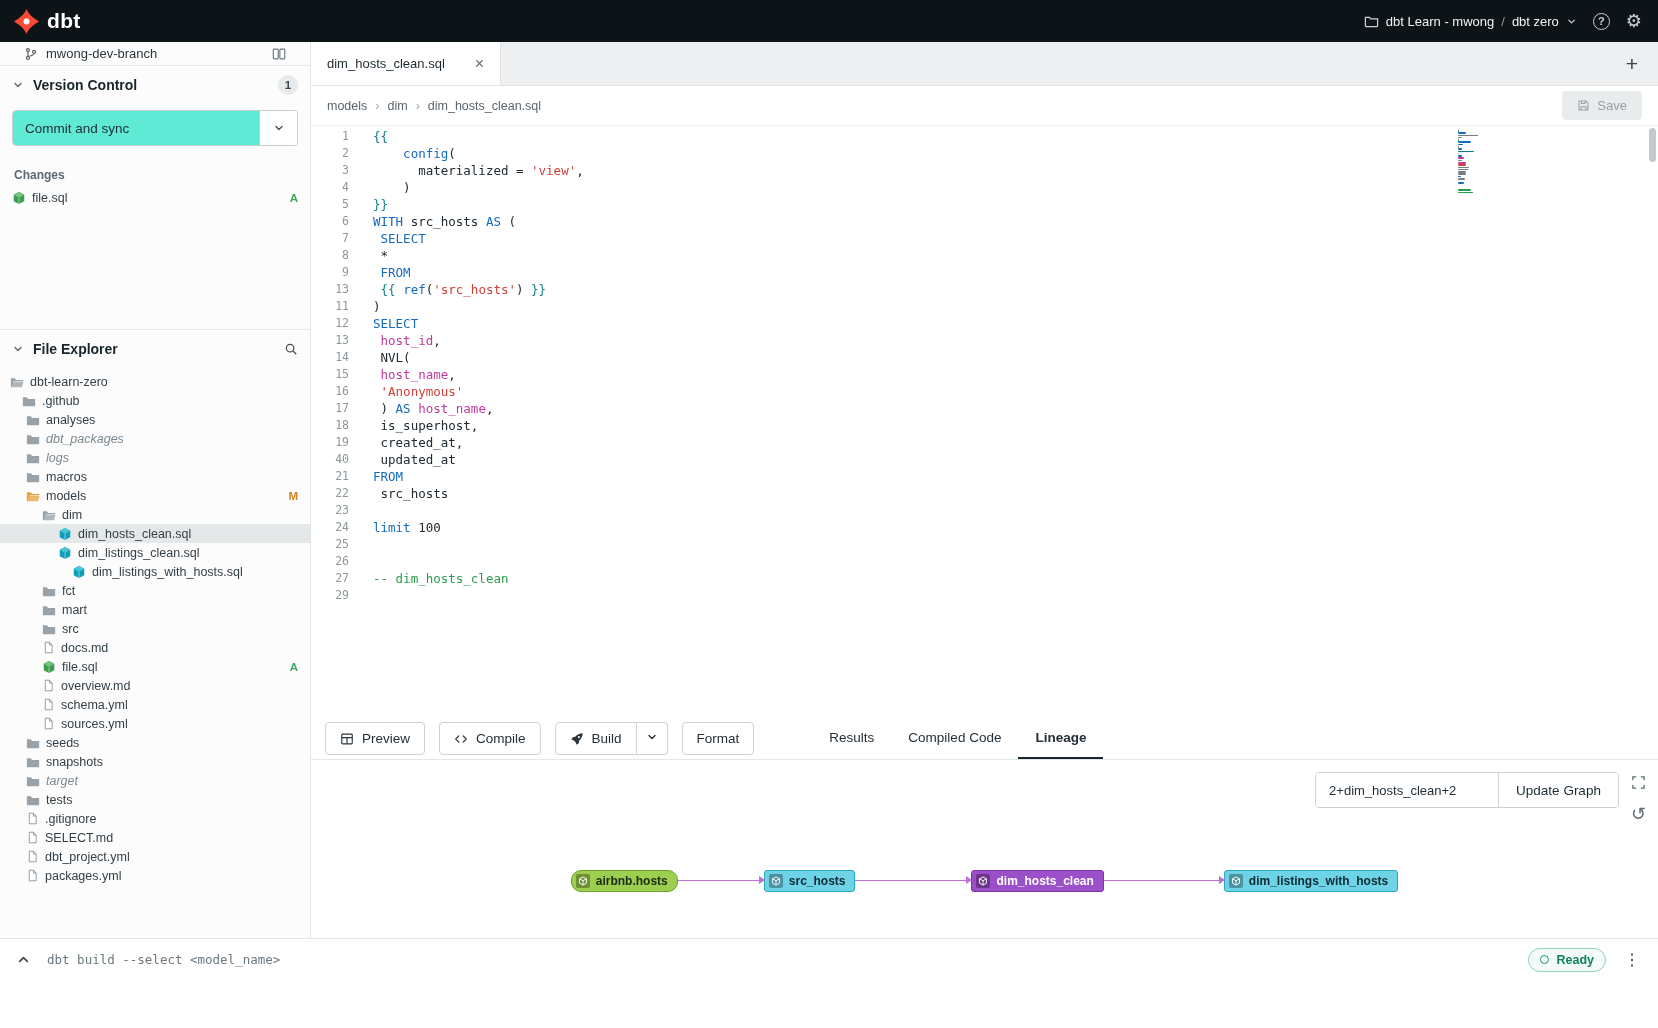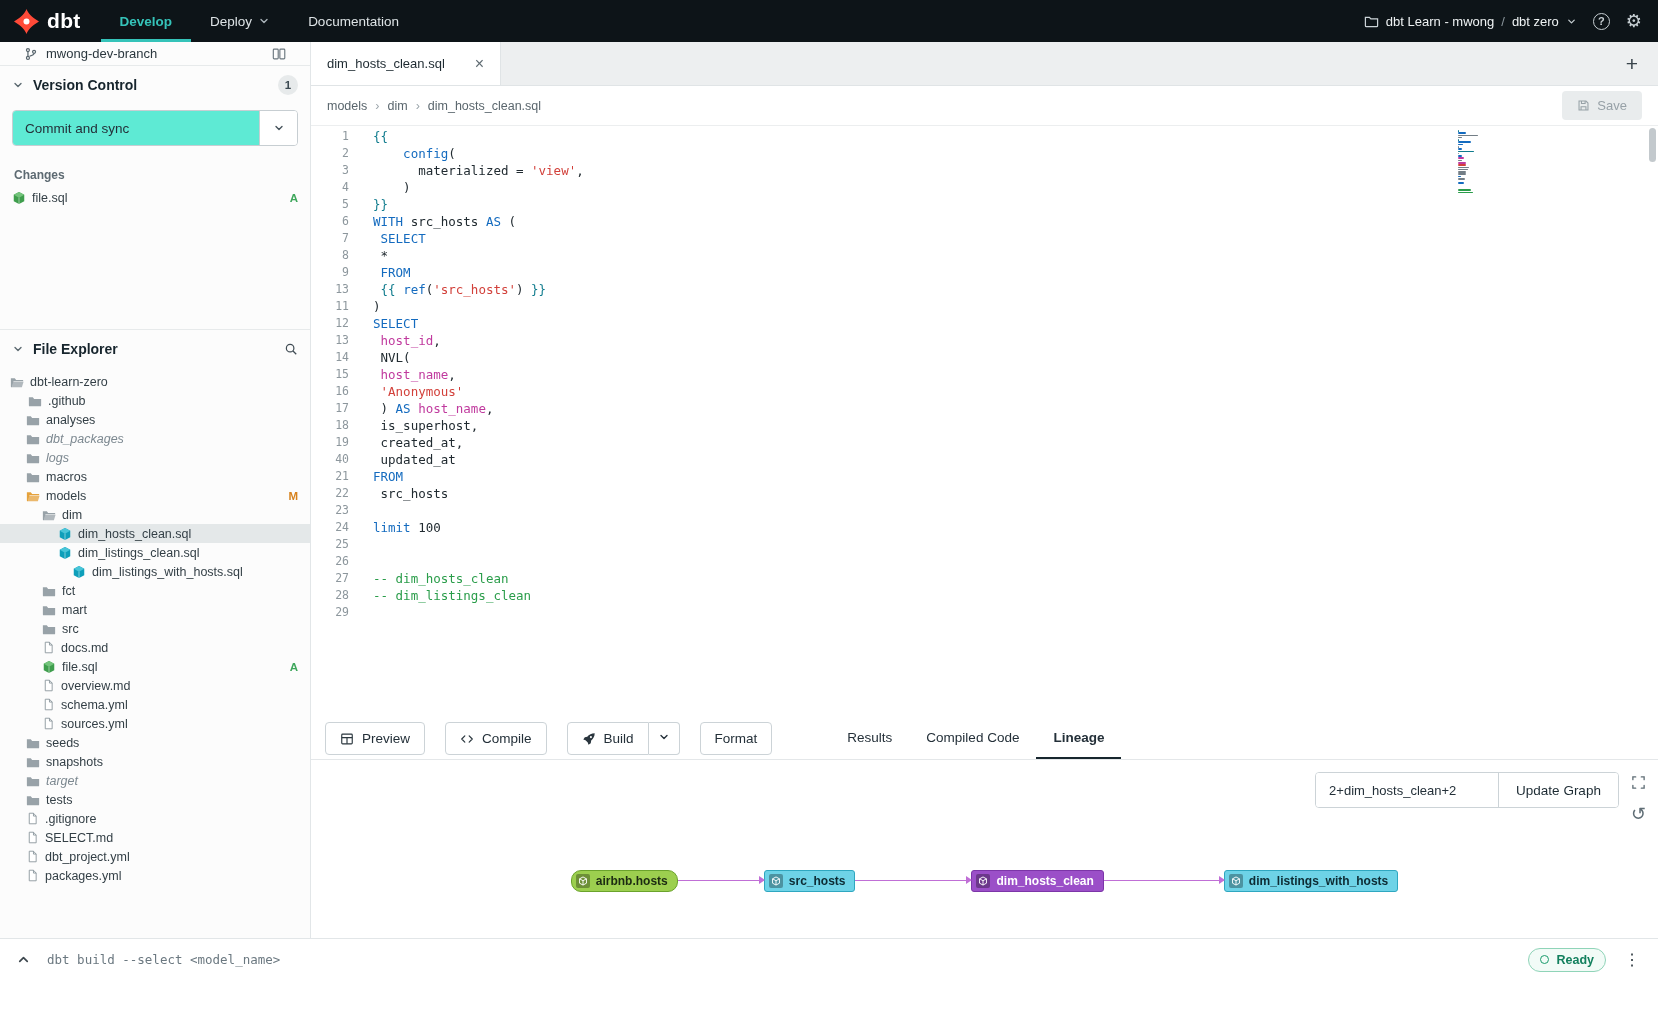--- a/index.html
+++ b/index.html
@@ -116,36 +116,20 @@
 <div class="topbar">
   <div class="logo">
     <span style="display:flex">
       <svg viewBox="0 0 26 26" width="25" height="25">
           <path d="M13 0c2 5 5 8 13 13-8 5-11 8-13 13C11 21 8 18 0 13 8 8 11 5 13 0z" fill="#ff4a38"></path>
           <circle cx="13" cy="13" r="3.1" fill="#fff"></circle>
         </svg>
     </span>
     <span class="logo-text">dbt</span>
   </div>
-  <nav class="topnav" id="topnav">
-      <div class="nav-item active">
-        <span>Develop</span>
-      </div>
-      <div class="nav-item">
-        <span>Deploy</span>
-        <span class="nav-chev">
-          <svg viewBox="0 0 16 16" width="12" height="12">
-            <polyline points="4 6 8 10 12 6" fill="none" stroke="currentColor" stroke-width="1.8" stroke-linecap="round" stroke-linejoin="round"></polyline>
-          </svg>
-        </span>
-      </div>
-      <div class="nav-item">
-        <span>Documentation</span>
-      </div>
-    </nav>
   <div class="topbar-right">
     <div class="account">
       <span style="display:flex">
         <svg viewBox="0 0 16 16" width="15" height="15" fill="none" stroke="#cbd3d7" stroke-width="1.3">
             <path d="M1.5 3.5h4.3l1.5 1.8h7.2v7.2a1 1 0 0 1-1 1h-11a1 1 0 0 1-1-1z"></path>
           </svg>
       </span>
       <span>dbt Learn - mwong</span>
       <span class="sep">/</span>
       <span>dbt zero</span>
@@ -232,21 +216,21 @@
     <div class="file-tree" id="file-tree">
         <div class="tree-row" style="padding-left:10px">
           <span class="t-icon">
             <svg viewBox="0 0 16 16" width="14" height="14">
               <path d="M1 3.8h4.5L7 5.6h8v1.4H4L2.2 14H2a1 1 0 0 1-1-1z" fill="#98a2a8"></path>
               <path d="M3 7.6h12.5L13.6 14H2.3z" fill="#98a2a8" opacity=".75"></path>
             </svg>
           </span>
           <span class="t-label">dbt-learn-zero</span>
         </div>
-        <div class="tree-row" style="padding-left:28px">
+        <div class="tree-row" style="padding-left:22px">
           <span class="t-icon">
             <svg viewBox="0 0 16 16" width="14" height="14">
               <path d="M1 3.8h4.5L7 5.6h8v7.4a1 1 0 0 1-1 1H2a1 1 0 0 1-1-1z" fill="#98a2a8"></path>
             </svg>
           </span>
           <span class="t-label">.github</span>
         </div>
         <div class="tree-row" style="padding-left:26px">
           <span class="t-icon">
             <svg viewBox="0 0 16 16" width="14" height="14">
@@ -600,24 +584,20 @@
             <span class="ln">25</span>
             <span class="code"></span>
           </div>
           <div class="code-line">
             <span class="ln">26</span>
             <span class="code"></span>
           </div>
           <div class="code-line">
             <span class="ln">27</span>
             <span class="code"><span class="tk-c">-- dim_hosts_clean</span></span>
-          </div>
-          <div class="code-line">
-            <span class="ln">28</span>
-            <span class="code"><span class="tk-c">-- dim_listings_clean</span></span>
           </div>
           <div class="code-line">
             <span class="ln">29</span>
             <span class="code"></span>
           </div>
         </div>
       <div class="minimap" id="minimap">
           <div class="mm-line" style="width:1.4px;background:#0f7b8d"></div>
           <div class="mm-line" style="width:7.699999999999999px;background:#146bbf"></div>
           <div class="mm-line" style="width:19.599999999999998px;background:#737e86"></div>
@@ -645,21 +625,21 @@
           <div class="mm-line" style="width:0px;background:transparent"></div>
           <div class="mm-line" style="width:0px;background:transparent"></div>
           <div class="mm-line" style="width:12.6px;background:#2a9d4a"></div>
           <div class="mm-line" style="width:14.7px;background:#2a9d4a"></div>
           <div class="mm-line" style="width:0px;background:transparent"></div>
         </div>
       <div class="scroll-thumb"></div>
     </div>
 
     <div class="action-row">
-      <div id="action-buttons" style="display:flex;gap:20px;">
+      <div id="action-buttons" style="display:flex;gap:14px;">
           <button class="action-btn">
             <span class="btn-icon">
               <svg viewBox="0 0 16 16" width="14" height="14" fill="none" stroke="currentColor" stroke-width="1.3">
                 <rect x="2" y="2.5" width="12" height="11" rx="1"></rect>
                 <path d="M2 6.5h12M8 6.5v7"></path>
               </svg>
             </span>
             <span>Preview</span>
           </button>
           <button class="action-btn">

